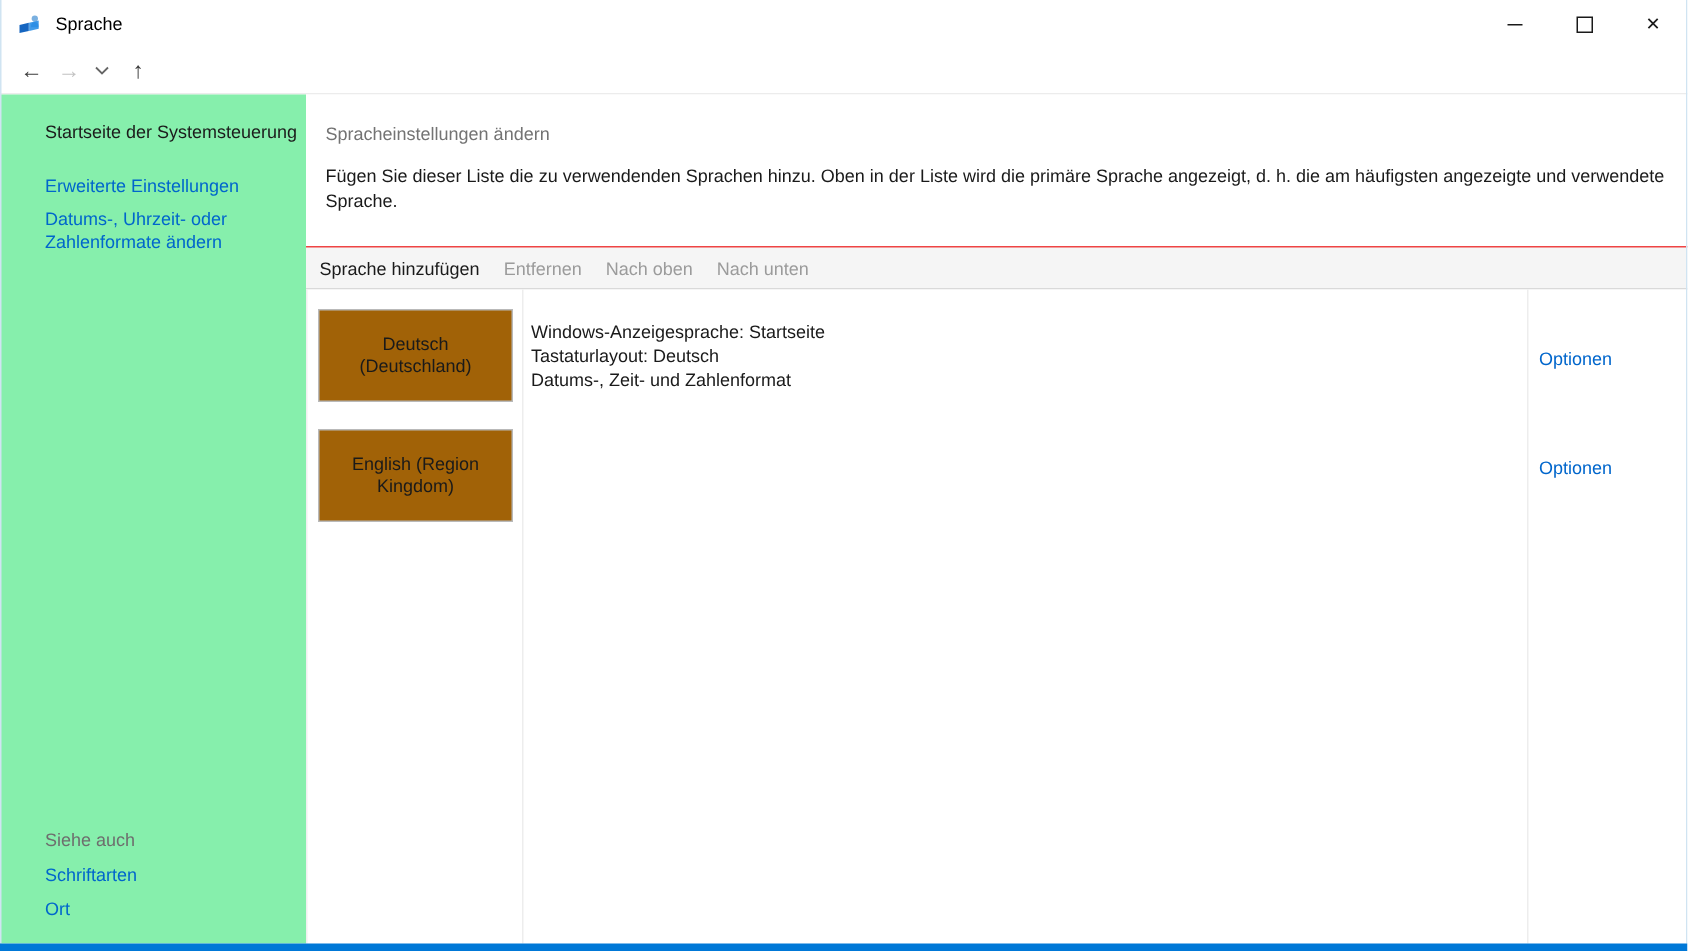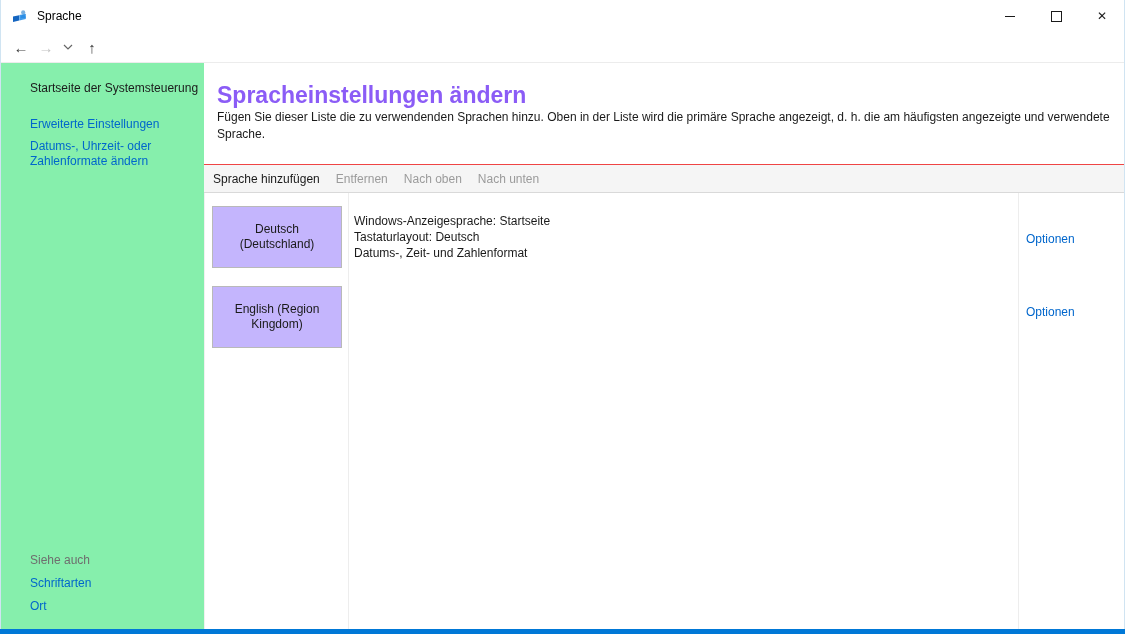--- a/index.html
+++ b/index.html
@@ -48,33 +48,33 @@
   .side-item{position:absolute;left:30px;cursor:pointer;line-height:15px}
   .side-home{top:18px;color:#1b1b1b;white-space:nowrap}
   .side-link-a{top:54px;color:#0066cc;white-space:nowrap}
   .side-link-b{top:76px;width:155px;color:#0066cc}
   .side-seealso{top:490px;color:#6e6e6e;cursor:default}
   .side-schrift{top:513px;color:#0066cc}
   .side-ort{top:536px;color:#0066cc}
 
   
   .main{position:absolute;left:204px;top:63px;width:921px;height:566px;background:#fff}
-  .page-heading{position:absolute;left:13px;top:19px;font-size:23px;font-weight:700;color:#8b5cf6}
+  .page-heading{position:absolute;left:13px;top:19px;font-size:12px;font-weight:400;color:#737373}
   .page-desc{position:absolute;left:13px;top:46px;width:898px;line-height:16.5px;color:#1a1a1a}
   .toolbar{position:absolute;left:0;top:101px;width:921px;height:29px;background:#f5f5f5;
     border-top:1px solid #ef4444;border-bottom:1px solid #d9d9d9;box-sizing:border-box;display:flex;align-items:center}
   .tb-item{margin-left:16px;white-space:nowrap}
   .tb-item.first{margin-left:9px}
   .tb-enabled{color:#1a1a1a;cursor:pointer}
   .tb-disabled{color:#9b9b9b;cursor:default}
 
   .list{position:absolute;left:0;top:130px;width:921px;height:436px;background:#fff;border-left:1px solid #f0f0f0;box-sizing:border-box}
   .grid-v{position:absolute;top:0;width:1px;height:436px;background:#ededed}
   .grid-v1{left:143px}.grid-v2{left:813px}
-  .lang-tile{position:absolute;left:7px;width:130px;height:62px;background:#c4b5fd;border:1px solid #b9b9b9;box-sizing:border-box;
+  .lang-tile{position:absolute;left:7px;width:130px;height:62px;background:#a16207;border:1px solid #b9b9b9;box-sizing:border-box;
     display:flex;align-items:center;justify-content:center;text-align:center;padding:0 9px;line-height:15px;cursor:pointer}
   .tile-1{top:13px}.tile-2{top:93px}
   .lang-details{position:absolute;left:149px;line-height:16px;color:#1a1a1a}
   .details-1{top:20px}.details-2{top:112px}
   .opt-link{position:absolute;left:821px;color:#0066cc;cursor:pointer;white-space:nowrap}
   .opt-1{top:39px}.opt-2{top:112px}
 </style>
 </head>
 <body>
 

